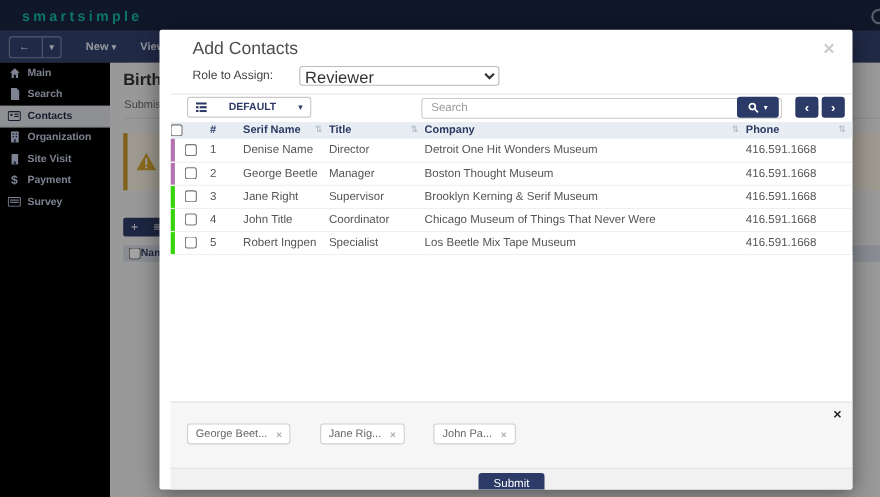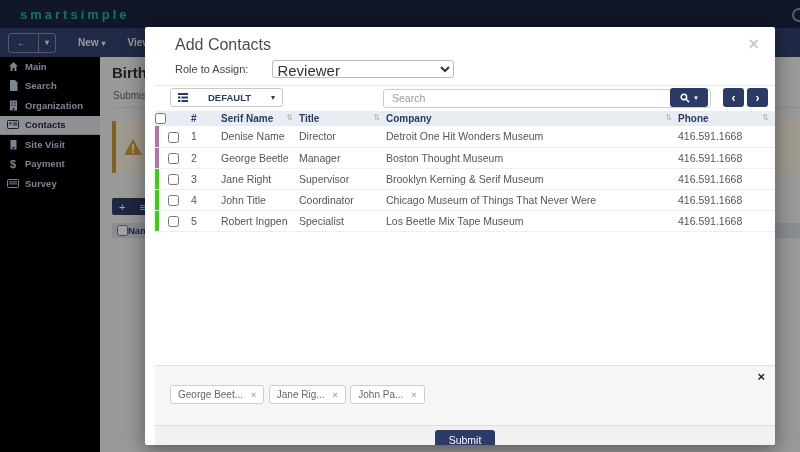--- a/index.html
+++ b/index.html
@@ -65,21 +65,21 @@
   table.contacts td { font-size:10.5px; color:#555; height:21px; padding:0; border-bottom:1px solid #efefef; overflow:hidden; white-space:nowrap; }
   td.cb-cell, th.cb-cell { position:relative; text-align:center; }
   .strip { position:absolute; left:0; top:0; bottom:0; width:4px; }
   tr[data-strip="purple"] .strip { background:#b473ae; }
   tr[data-strip="green"]  .strip { background:#35d40a; }
   input[type="checkbox"] { width:11px; height:11px; margin:0; vertical-align:middle; }
 
   .m-spacer { height:133px; background:#fff; }
   .chips-panel { position:relative; height:60px; background:#f6f6f6; border-top:1px solid #e0e0e0; padding:18px 0 0 15px; }
   .chips-close { position:absolute; right:10px; top:3px; font-size:13px; font-weight:bold; color:#222; cursor:pointer; }
-  .chip { display:inline-flex; align-items:flex-end; background:#fff; border:1px solid #cfcfcf; border-radius:3px; padding:3px 7px; font-size:10px; color:#666; margin-right:0; cursor:pointer; }
+  .chip { display:inline-flex; align-items:flex-end; background:#fff; border:1px solid #cfcfcf; border-radius:3px; padding:3px 7px; font-size:10px; color:#666; margin-right:22px; cursor:pointer; }
   .chip .chip-x { color:#aaa; font-weight:bold; font-size:9px; margin-left:8px; }
   .m-footer { height:30px; background:#f1f1f1; border-top:1px solid #ddd; display:flex; align-items:center; justify-content:center; }
   .submit-btn { background:#2b3a66; color:#fff; border:none; border-radius:3px; font-size:10.5px; padding:4px 14px; cursor:pointer; }
 </style>
 </head>
 <body>
 
 <div class="screen">
 
   <header class="topbar">
@@ -107,44 +107,44 @@
       <span>Main</span>
     </div>
     <div class="side-item">
       <span class="s-icon">
           <svg width="9" height="11" viewBox="0 0 9 11">
             <path d="M1 0 H6 L8.5 2.5 V11 H1 Z" fill="#c6cde4"></path>
           </svg>
         </span>
       <span>Search</span>
       <span class="side-badge">4</span>
+    </div>
+    <div class="side-item active">
+      <span class="s-icon">
+          <svg width="12" height="9" viewBox="0 0 12 9">
+            <rect x="0.5" y="0.5" width="11" height="8" rx="1" fill="none" stroke="#222a47"></rect>
+            <circle cx="3.4" cy="3.4" r="1.1" fill="#222a47"></circle>
+            <rect x="6" y="2.4" width="4" height="1" fill="#222a47"></rect>
+            <rect x="6" y="4.4" width="4" height="1" fill="#222a47"></rect>
+          </svg>
+        </span>
+      <span>Contacts</span>
     </div>
     <div class="side-item">
       <span class="s-icon">
           <svg width="9" height="11" viewBox="0 0 9 11">
             <rect x="1" y="0.5" width="7" height="10" fill="#c6cde4"></rect>
             <rect x="2.4" y="2" width="1.4" height="1.4" fill="#32406e"></rect>
             <rect x="5.2" y="2" width="1.4" height="1.4" fill="#32406e"></rect>
             <rect x="2.4" y="4.6" width="1.4" height="1.4" fill="#32406e"></rect>
             <rect x="5.2" y="4.6" width="1.4" height="1.4" fill="#32406e"></rect>
             <rect x="3.6" y="7.6" width="1.8" height="2.9" fill="#32406e"></rect>
           </svg>
         </span>
       <span>Organization</span>
-    </div>
-    <div class="side-item active">
-      <span class="s-icon">
-          <svg width="12" height="9" viewBox="0 0 12 9">
-            <rect x="0.5" y="0.5" width="11" height="8" rx="1" fill="none" stroke="#222a47"></rect>
-            <circle cx="3.4" cy="3.4" r="1.1" fill="#222a47"></circle>
-            <rect x="6" y="2.4" width="4" height="1" fill="#222a47"></rect>
-            <rect x="6" y="4.4" width="4" height="1" fill="#222a47"></rect>
-          </svg>
-        </span>
-      <span>Contacts</span>
     </div>
     <div class="side-item">
       <span class="s-icon">
           <svg width="9" height="11" viewBox="0 0 9 11">
             <rect x="1.5" y="1" width="6" height="9.5" fill="#c6cde4"></rect>
             <rect x="3.4" y="7.8" width="2.2" height="2.7" fill="#32406e"></rect>
           </svg>
         </span>
       <span>Site Visit</span>
     </div>

